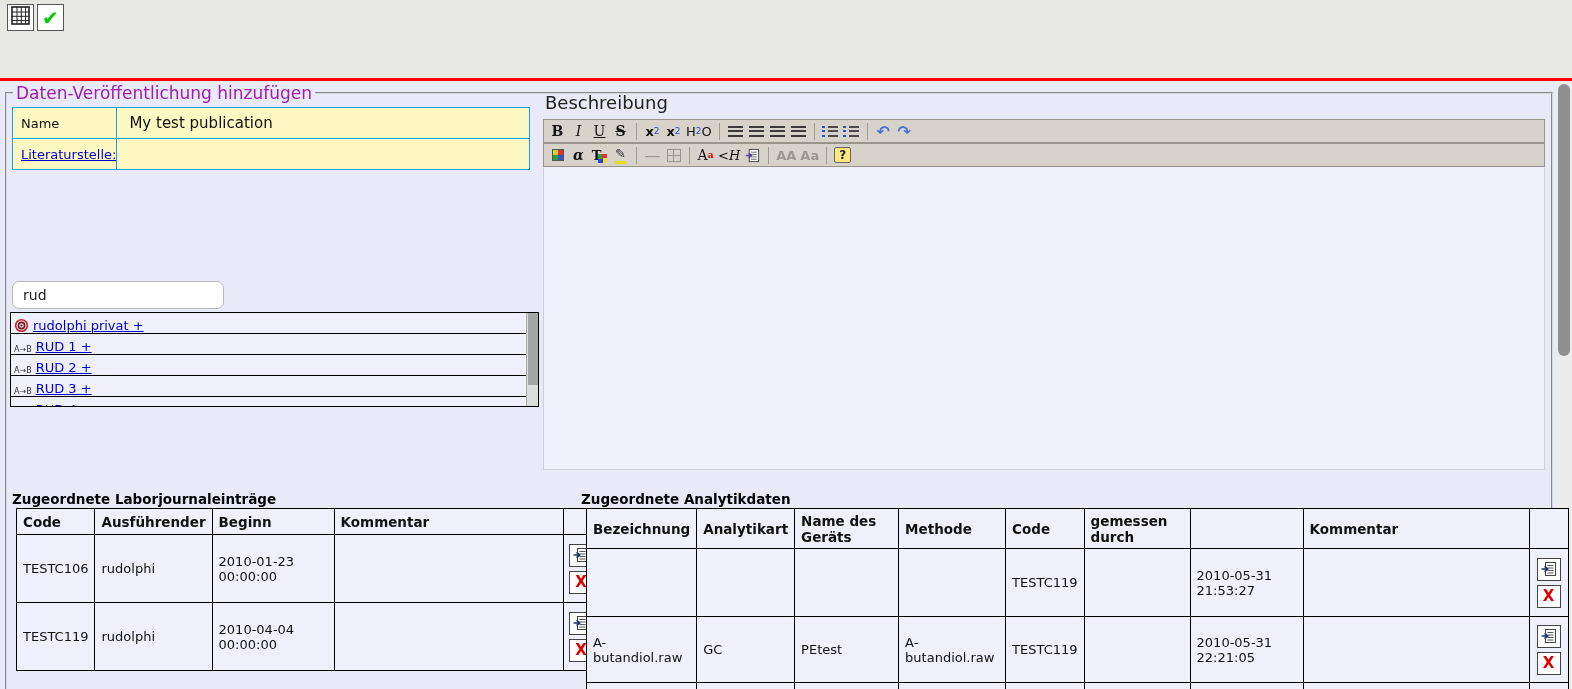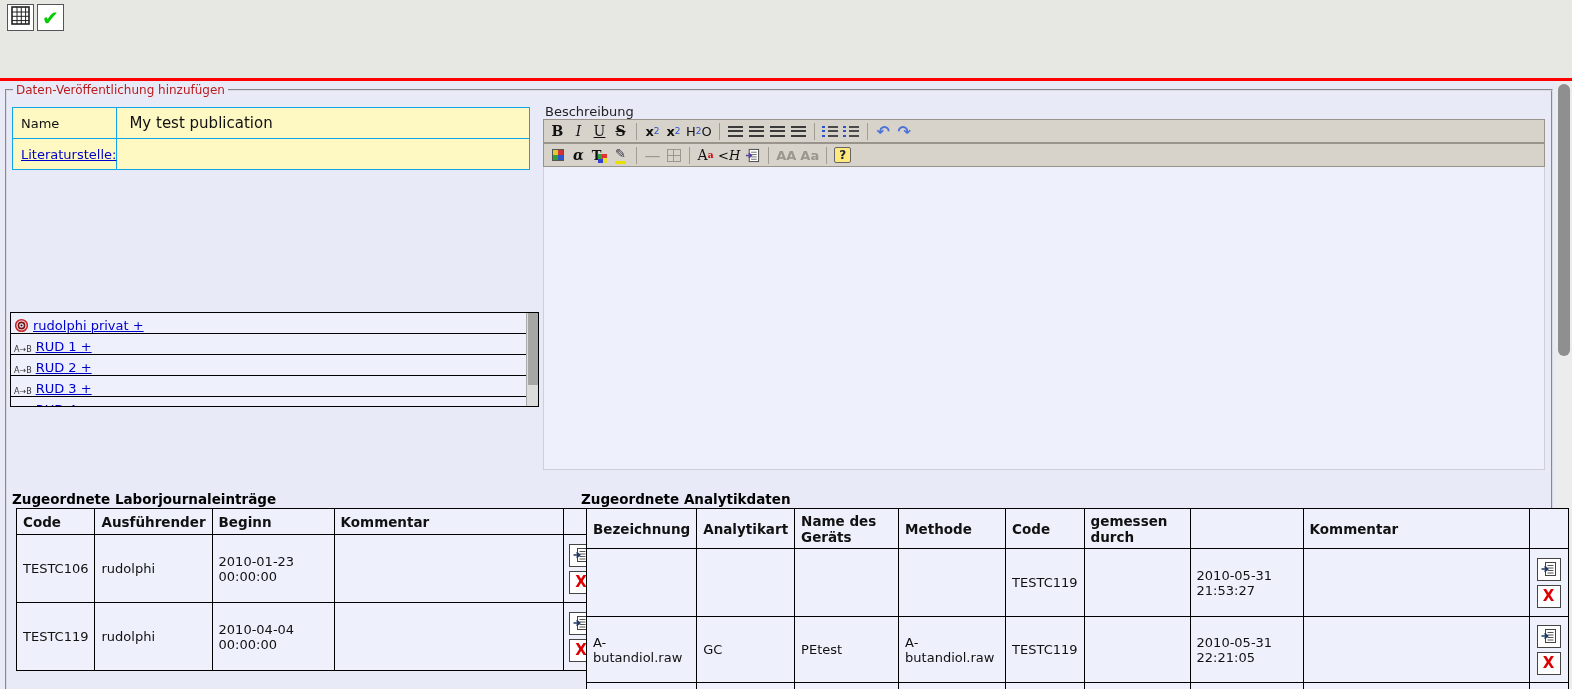--- a/index.html
+++ b/index.html
@@ -16,21 +16,21 @@
   .check-glyph { color:#00cc00; font-size:20px; font-weight:bold; line-height:1; }
   .redline { position:absolute; left:0; top:78px; width:100%; height:3px; background:#ff0000; }
 
   
   .pg-scroll { position:absolute; right:0; top:81px; width:16px; height:608px; background:#ececec; }
   .pg-thumb { position:absolute; left:2px; top:3px; width:12px; height:272px; background:#8f8f8f; border-radius:6px; }
 
   
   fieldset.main-fs { position:absolute; left:5px; top:83px; width:1548px; height:640px;
                      border:2px groove #d9d9e2; background:transparent; }
-  fieldset.main-fs legend { margin-left:6px; padding:0 3px; font-size:12px; color:#b91c1c; }
+  fieldset.main-fs legend { margin-left:6px; padding:0 3px; font-size:17px; color:#a21caf; }
 
   
   .form-table { position:absolute; left:12px; top:107px; border-collapse:collapse; z-index:2; }
   .form-table td { border:1px solid #0ea5e9; background:#fef9c3; font-size:13px; vertical-align:middle; }
   .form-table td.lbl { width:98px; padding-left:8px; }
   .form-table td.val { width:413px; padding-left:12px; }
   .val-text { font-size:15px; }
   .link { color:#0000cc; text-decoration:underline; cursor:pointer; }
 
   .sel { display:inline-flex; align-items:center; gap:12px; padding:4px 12px;
@@ -47,21 +47,21 @@
   .sugg-rows { flex:1 1 auto; overflow:hidden; }
   .sugg-row { height:21px; border-bottom:1px solid #000; display:flex; align-items:flex-end;
               padding-left:3px; gap:4px; cursor:pointer; }
   .sugg-row:last-child .s-link { text-decoration:none; }
   .s-link { font-size:13px; color:#0000cc; text-decoration:underline; }
   .ab-glyph { font-size:8px; color:#333; letter-spacing:0; white-space:nowrap; }
   .sugg-scroll { flex:0 0 12px; background:#dcdcdc; position:relative; border-left:1px solid #aaa; }
   .sugg-thumb { position:absolute; left:1px; top:0; width:10px; height:72px; background:#a6a6a6; }
 
   
-  .ed-label { position:absolute; left:545px; top:104px; font-size:13px; color:#222; }
+  .ed-label { position:absolute; left:545px; top:92px; font-size:18px; color:#222; }
   .toolbar { position:absolute; left:543px; width:1002px; height:24px; background:#d7d3cb;
              border:1px solid #98948c; display:flex; align-items:center; padding:0 3px; }
   .toolbar.r1 { top:119px; }
   .toolbar.r2 { top:143px; }
   .tbtn { height:21px; min-width:21px; display:inline-flex; align-items:center; justify-content:center;
           padding:0 2px; cursor:pointer; }
   .tsep { width:1px; height:17px; background:#a19d95; margin:0 5px; }
   .g-serif { font-family:"DejaVu Serif", serif; }
   .bld { font-weight:bold; } .ita { font-style:italic; }
   .unl { text-decoration:underline; } .stk { text-decoration:line-through; }
@@ -145,20 +145,21 @@
     </tr>
     <tr style="height:31px">
       <td class="lbl"><span class="link" style="font-size:13px">Literaturstelle:</span></td>
       <td class="val">
         <span class="val-text"></span>
       </td>
     </tr>
   </tbody>
     </table>
 
+  <input class="search-box" value="rud" style="">
   <div class="sugg-wrap">
     <div class="sugg-rows">
       <div class="sugg-row">
         <span style="display:inline-flex">
           <svg width="15" height="15" viewBox="0 0 16 16">
             <circle cx="8" cy="8" r="6.2" fill="none" stroke="#cc2222" stroke-width="1.7"></circle>
             <circle cx="8" cy="8" r="3.3" fill="none" stroke="#7a1010" stroke-width="1.7"></circle>
             <circle cx="8" cy="8" r="1.1" fill="#2a0000"></circle>
           </svg>
         </span>

